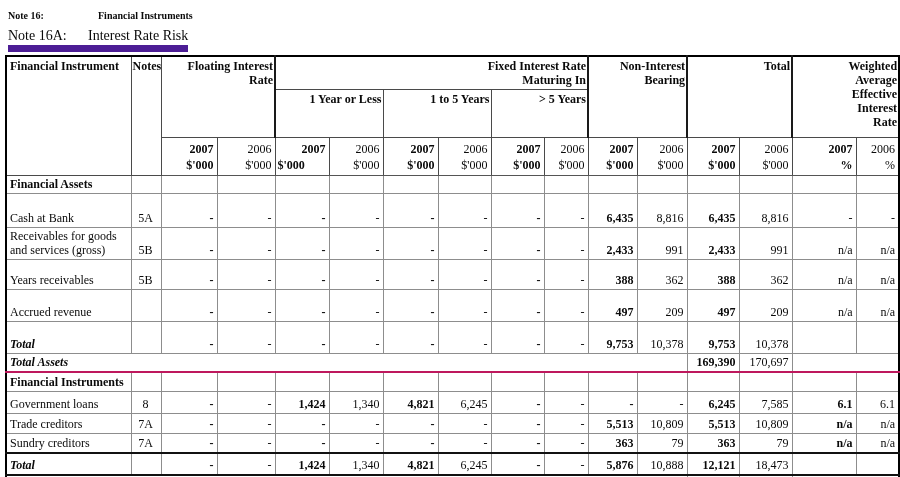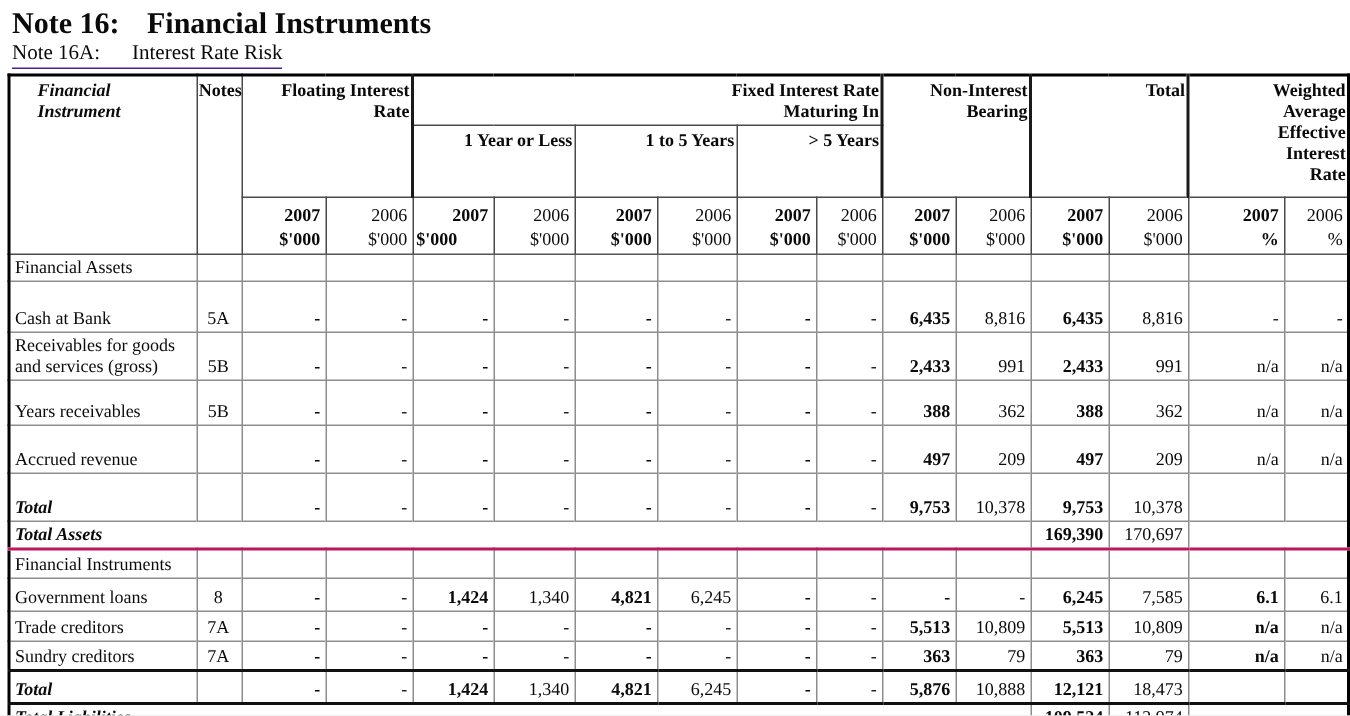--- a/index.html
+++ b/index.html
@@ -2,50 +2,50 @@
 <html><head>
 <meta charset="utf-8">
 <style>
   html,body{margin:0;padding:0;background:#e8e8e8;}
   .page{
     width:900px;height:477px;background:#ffffff;position:relative;
     font-family:"Liberation Serif", serif;color:#0a0a0a;overflow:hidden;
   }
   
   .titles{padding:7px 0 0 8px;}
-  .t1{font-size:20px;font-weight:bold;line-height:18px;}
+  .t1{font-size:10px;font-weight:bold;line-height:18px;}
   .tn{display:inline-block;width:90px;font-weight:bold;}
   .t2row{line-height:18px;margin-top:1px;}
-  .t2{display:inline-block;border-bottom:1px solid #4c1d95;font-size:14px;padding-bottom:0;}
+  .t2{display:inline-block;border-bottom:7px solid #4c1d95;font-size:14px;padding-bottom:0;}
   .tn2{display:inline-block;width:80px;}
   
   table{
     border-collapse:collapse;table-layout:fixed;width:893px;
     margin:3px 0 0 5px;border:2px solid #000;font-size:12px;
   }
   thead th{
     border:1px solid #4a4a4a;font-weight:bold;text-align:right;
     vertical-align:top;padding:2px 1px;white-space:pre-line;font-size:12px;line-height:14px;
   }
-  th.th-fi{text-align:left;padding-left:18px;font-style:italic;}
+  th.th-fi{text-align:left;padding-left:3px;}
   th.gb{border-left:2px solid #1a1a1a;}
   tr.h1{height:26px;} tr.h2{height:48px;} tr.h3{height:38px;}
   th.yr{vertical-align:bottom;text-align:right;padding:0 3px 2px 0;font-weight:normal;}
   th.yr.y07{font-weight:bold;}
   th.yr div{line-height:16px;}
   th.yr div.ul{text-align:left;padding-left:2px;}
   
   tbody td{
     border:1px solid #8d8d8d;vertical-align:bottom;
     padding:1px 3px 2px 2px;line-height:14px;overflow:hidden;
   }
   td.lbl{text-align:left;padding-left:3px;}
   td.notes{text-align:center;}
   td.num{text-align:right;}
-  .row-section td.lbl{font-weight:normal;}
+  .row-section td.lbl{font-weight:bold;}
   .row-total td.lbl,.row-grandtotal td.lbl{font-weight:bold;font-style:italic;}
   td.c0,td.c2,td.c4,td.c6,td.c8,td.c10,td.c12{font-weight:bold;}
   
   tbody tr:nth-child(-n+7) td.c12,tbody tr:nth-child(-n+7) td.c13{font-weight:normal;}
   
   .r0{height:12px;} .r1{height:34px;} .r2{height:32px;} .r3{height:30px;}
   .r4{height:32px;} .r5{height:32px;} .r6{height:17px;} .r7{height:19px;}
   .r8{height:22px;} .r9{height:20px;margin-top:12px;} .r10{height:20px;} .r11{height:22px;} .r12{height:19px;}
   
   .r4 td,.r5 td,.r7 td,.r9 td{border-bottom-style:dotted;}

